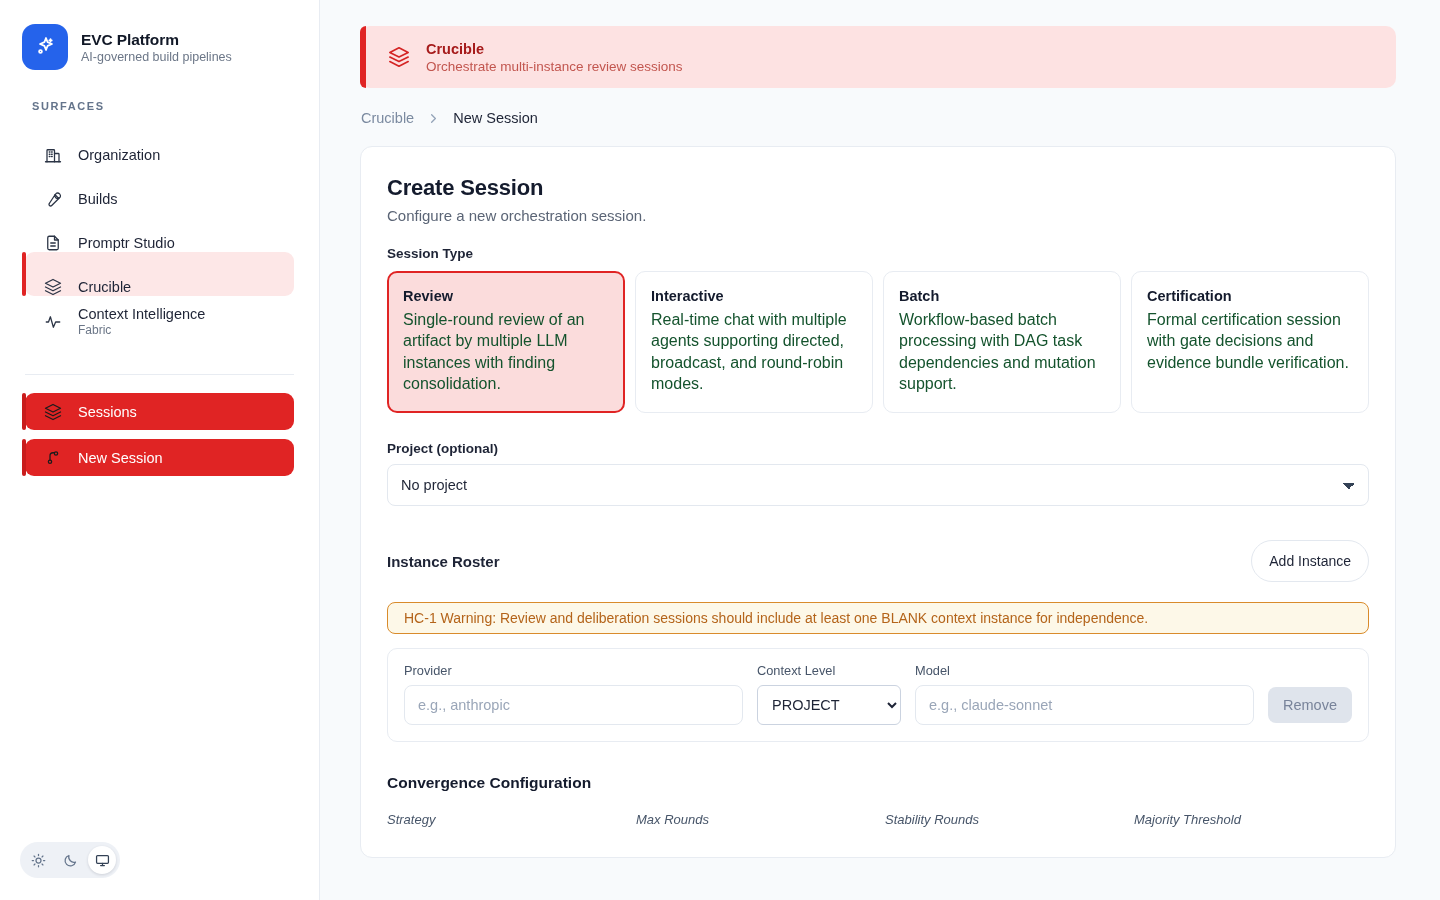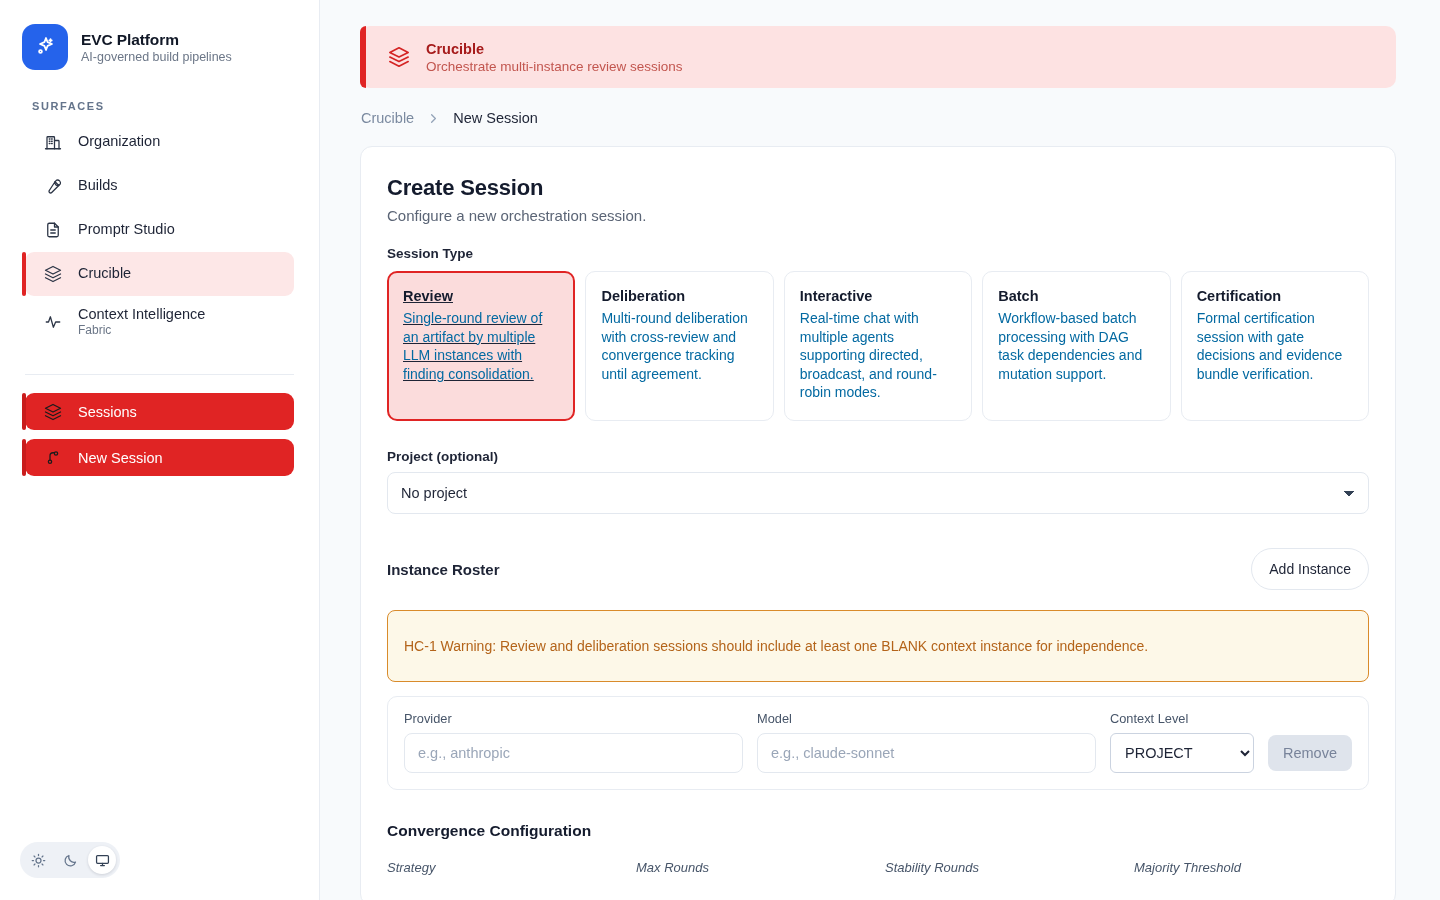--- a/index.html
+++ b/index.html
@@ -34,21 +34,21 @@
   .brand-sub { font-size: 12.5px; color: #6b7687; }
 
   .section-label {
     font-size: 11px; font-weight: bold; letter-spacing: 1.6px;
     color: #64748b; text-transform: uppercase;
     padding: 30px 0 8px 32px;
   }
 
   .nav { display: flex; flex-direction: column; }
   .nav-item {
-    display: flex; align-items: center; gap: 16px;
+    display: flex; align-items: flex-end; gap: 16px;
     height: 44px;
     margin: 0 25px 0 25px;
     padding-left: 18px;
     border-radius: 9px;
     color: #1e2436; font-size: 14.5px;
     cursor: pointer;
     position: relative;
   }
   .nav-item .nav-icon { width: 19px; height: 19px; flex: 0 0 19px; display:flex; align-items:center; justify-content:center; }
   .nav-item.tall { height: 52px; align-items: center; }
@@ -139,23 +139,23 @@
 
   .field-label { font-size: 13.5px; font-weight: bold; color: #1e2436; }
 
   .types { display: flex; gap: 10px; margin-top: 10px; }
   .type-card {
     flex: 1 1 0; min-width: 0;
     border: 1px solid #e8ecf2; border-radius: 10px;
     background: #ffffff; padding: 16px 15px 18px 15px;
     cursor: pointer; min-height: 140px;
   }
-  .type-card.selected { background: #fbdcdc; border: 2px solid #e02424; padding: 15px 14px 17px 14px; text-decoration: underline; }
+  .type-card.selected { background: #fbdcdc; border: 2px solid #e02424; padding: 15px 14px 17px 14px; }
   .type-name { font-size: 14.5px; font-weight: bold; color: #141b2d; margin-bottom: 5px; }
-  .type-desc { font-size: 14px; color: #0369a1; line-height: 1.33; }
+  .type-desc { font-size: 16px; color: #14532d; line-height: 1.33; }
 
   .block { margin-top: 28px; }
   .select {
     width: 100%; height: 42px; margin-top: 8px;
     border: 1px solid #e3e8ef; border-radius: 8px;
     background: #ffffff; color: #1e2436;
     font-size: 14.5px; font-family: inherit;
     padding: 0 13px;
     appearance: none; -webkit-appearance: none;
     background-image: linear-gradient(45deg, transparent 50%, #334155 50%), linear-gradient(135deg, #334155 50%, transparent 50%);
@@ -171,21 +171,21 @@
     border: 1px solid #e3e8ef; border-radius: 999px;
     background: #ffffff; color: #1e2436;
     font-size: 14px; font-family: inherit;
     height: 42px; padding: 0 17px; cursor: pointer;
   }
 
   .warn {
     margin-top: 20px;
     border: 1px solid #d98b2b; border-radius: 8px;
     background: #fdf8e8; color: #b4641a;
-    font-size: 14px; padding: 27px 16px;
+    font-size: 14px; padding: 7px 16px;
   }
 
   .instance-row {
     margin-top: 14px;
     border: 1px solid #e8ecf2; border-radius: 10px;
     background: #ffffff; padding: 14px 16px 16px 16px;
     display: flex; align-items: flex-end; gap: 14px;
   }
   .ifield { display: flex; flex-direction: column; gap: 7px; }
   .ifield.provider { flex: 1 1 0; }
@@ -388,24 +388,20 @@
 
         <div style="margin-top:22px;">
           <div class="field-label">Session Type</div>
           <div class="types">
 
             <div class="type-card selected">
               <div class="type-name">Review</div>
               <div class="type-desc">Single-round review of an artifact by multiple LLM instances with finding consolidation.</div>
             </div>
 
-            <div class="type-card">
-              <div class="type-name">Deliberation</div>
-              <div class="type-desc">Multi-round deliberation with cross-review and convergence tracking until agreement.</div>
-            </div>
 
             <div class="type-card">
               <div class="type-name">Interactive</div>
               <div class="type-desc">Real-time chat with multiple agents supporting directed, broadcast, and round-robin modes.</div>
             </div>
 
             <div class="type-card">
               <div class="type-name">Batch</div>
               <div class="type-desc">Workflow-based batch processing with DAG task dependencies and mutation support.</div>
             </div>
@@ -428,34 +424,34 @@
           <div class="roster-title">Instance Roster</div>
           <button class="ghost-btn">Add Instance</button>
         </div>
 
         <div class="warn">HC-1 Warning: Review and deliberation sessions should include at least one BLANK context instance for independence.</div>
 
         <div class="instance-row">
           <div class="ifield provider">
             <label class="ifield-label">Provider</label>
             <input class="text-input" type="text" placeholder="e.g., anthropic" style="">
-          </div>
-          <div class="ifield model">
-            <label class="ifield-label">Model</label>
-            <input class="text-input" type="text" placeholder="e.g., claude-sonnet" style="">
           </div>
           <div class="ifield ctx">
             <label class="ifield-label">Context Level</label>
             <select class="select-sm">
               <option selected="">PROJECT</option>
               <option>BLANK</option>
               <option>ORG</option>
               <option>BUILD</option>
             </select>
           </div>
+          <div class="ifield model">
+            <label class="ifield-label">Model</label>
+            <input class="text-input" type="text" placeholder="e.g., claude-sonnet" style="">
+          </div>
           <button class="remove-btn">Remove</button>
         </div>
 
         <div class="conv-title">Convergence Configuration</div>
         <div class="conv-grid">
           <div class="conv-col">
             <div class="conv-label">Strategy</div>
           </div>
           <div class="conv-col">
             <div class="conv-label">Max Rounds</div>

